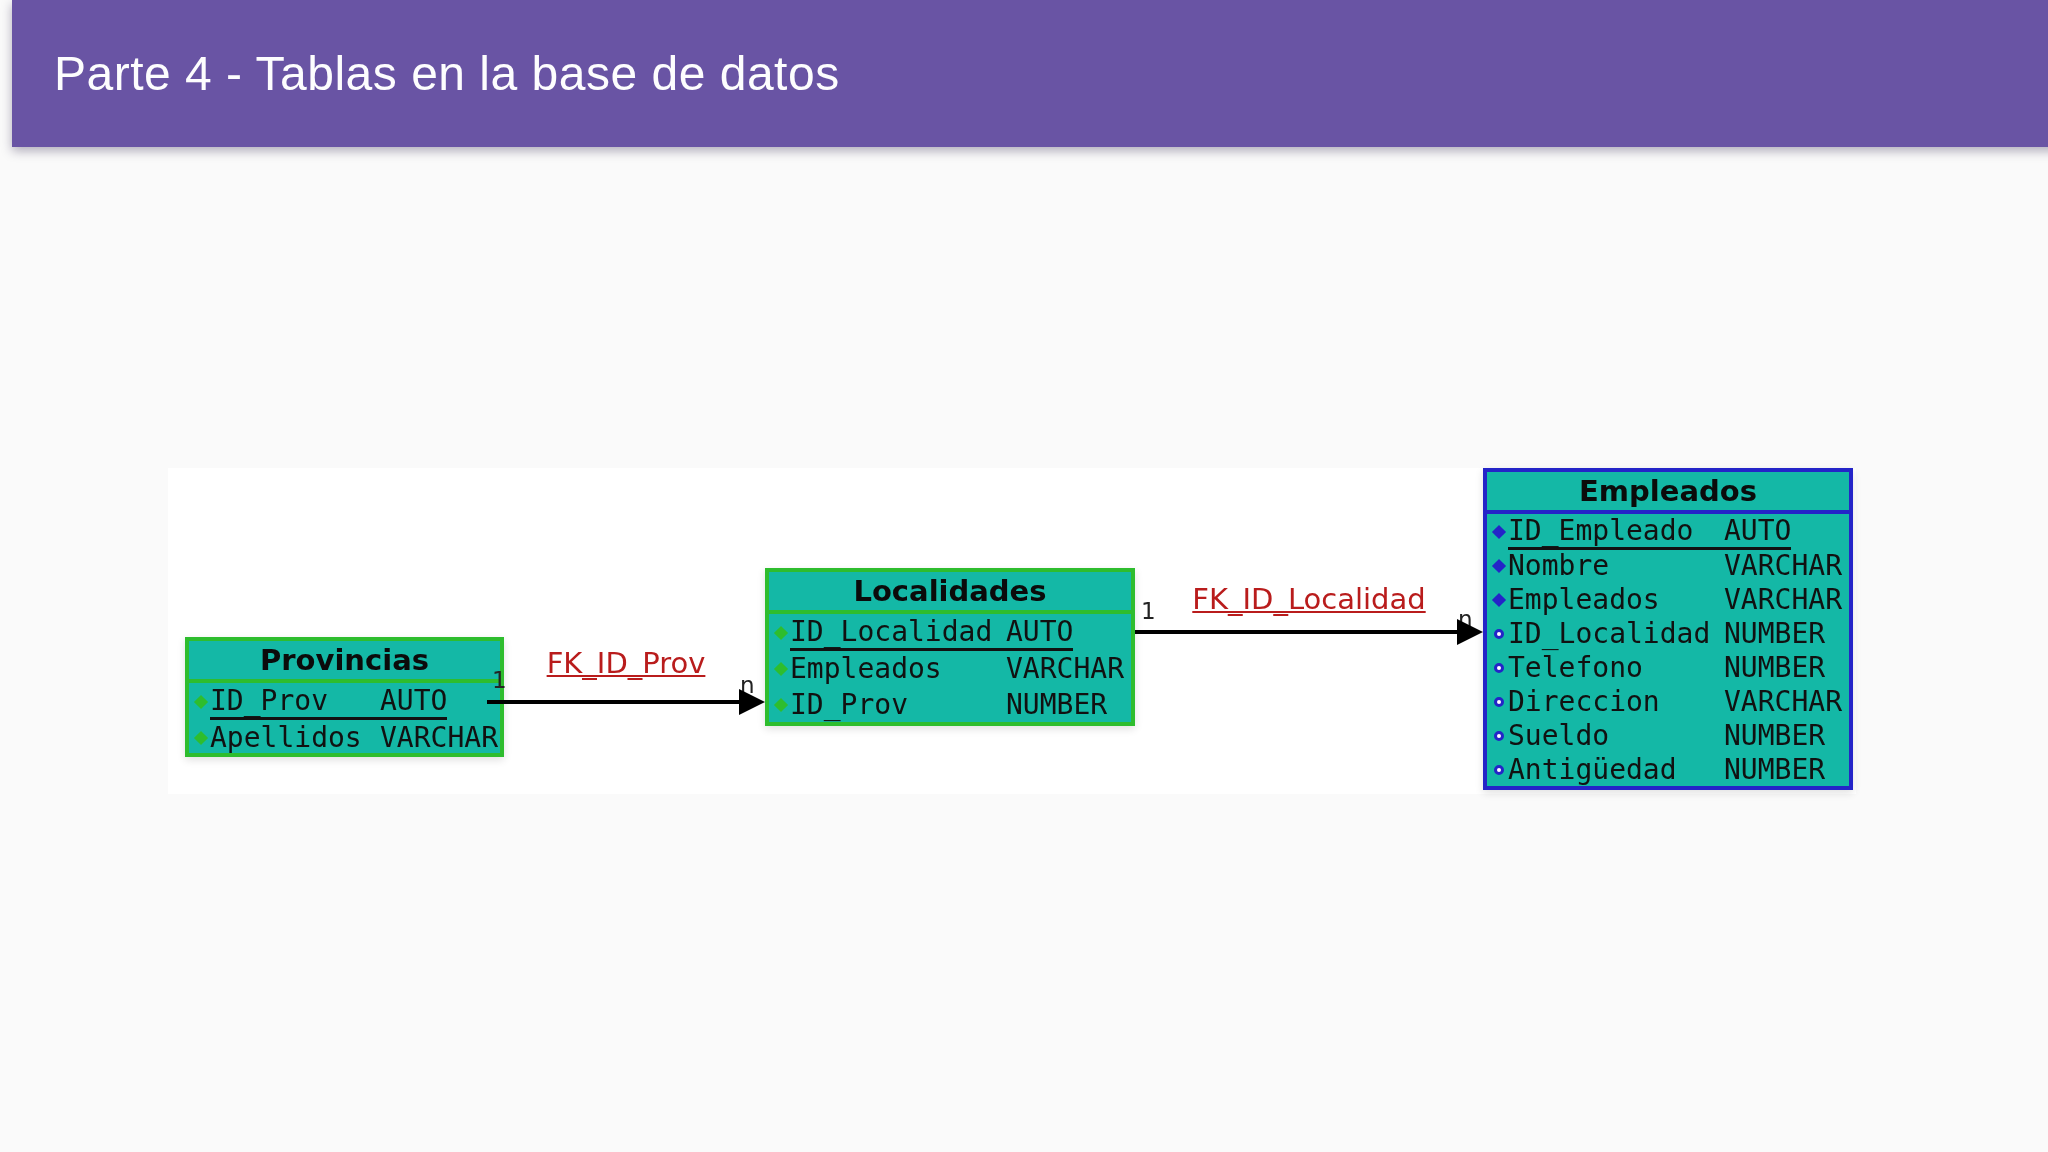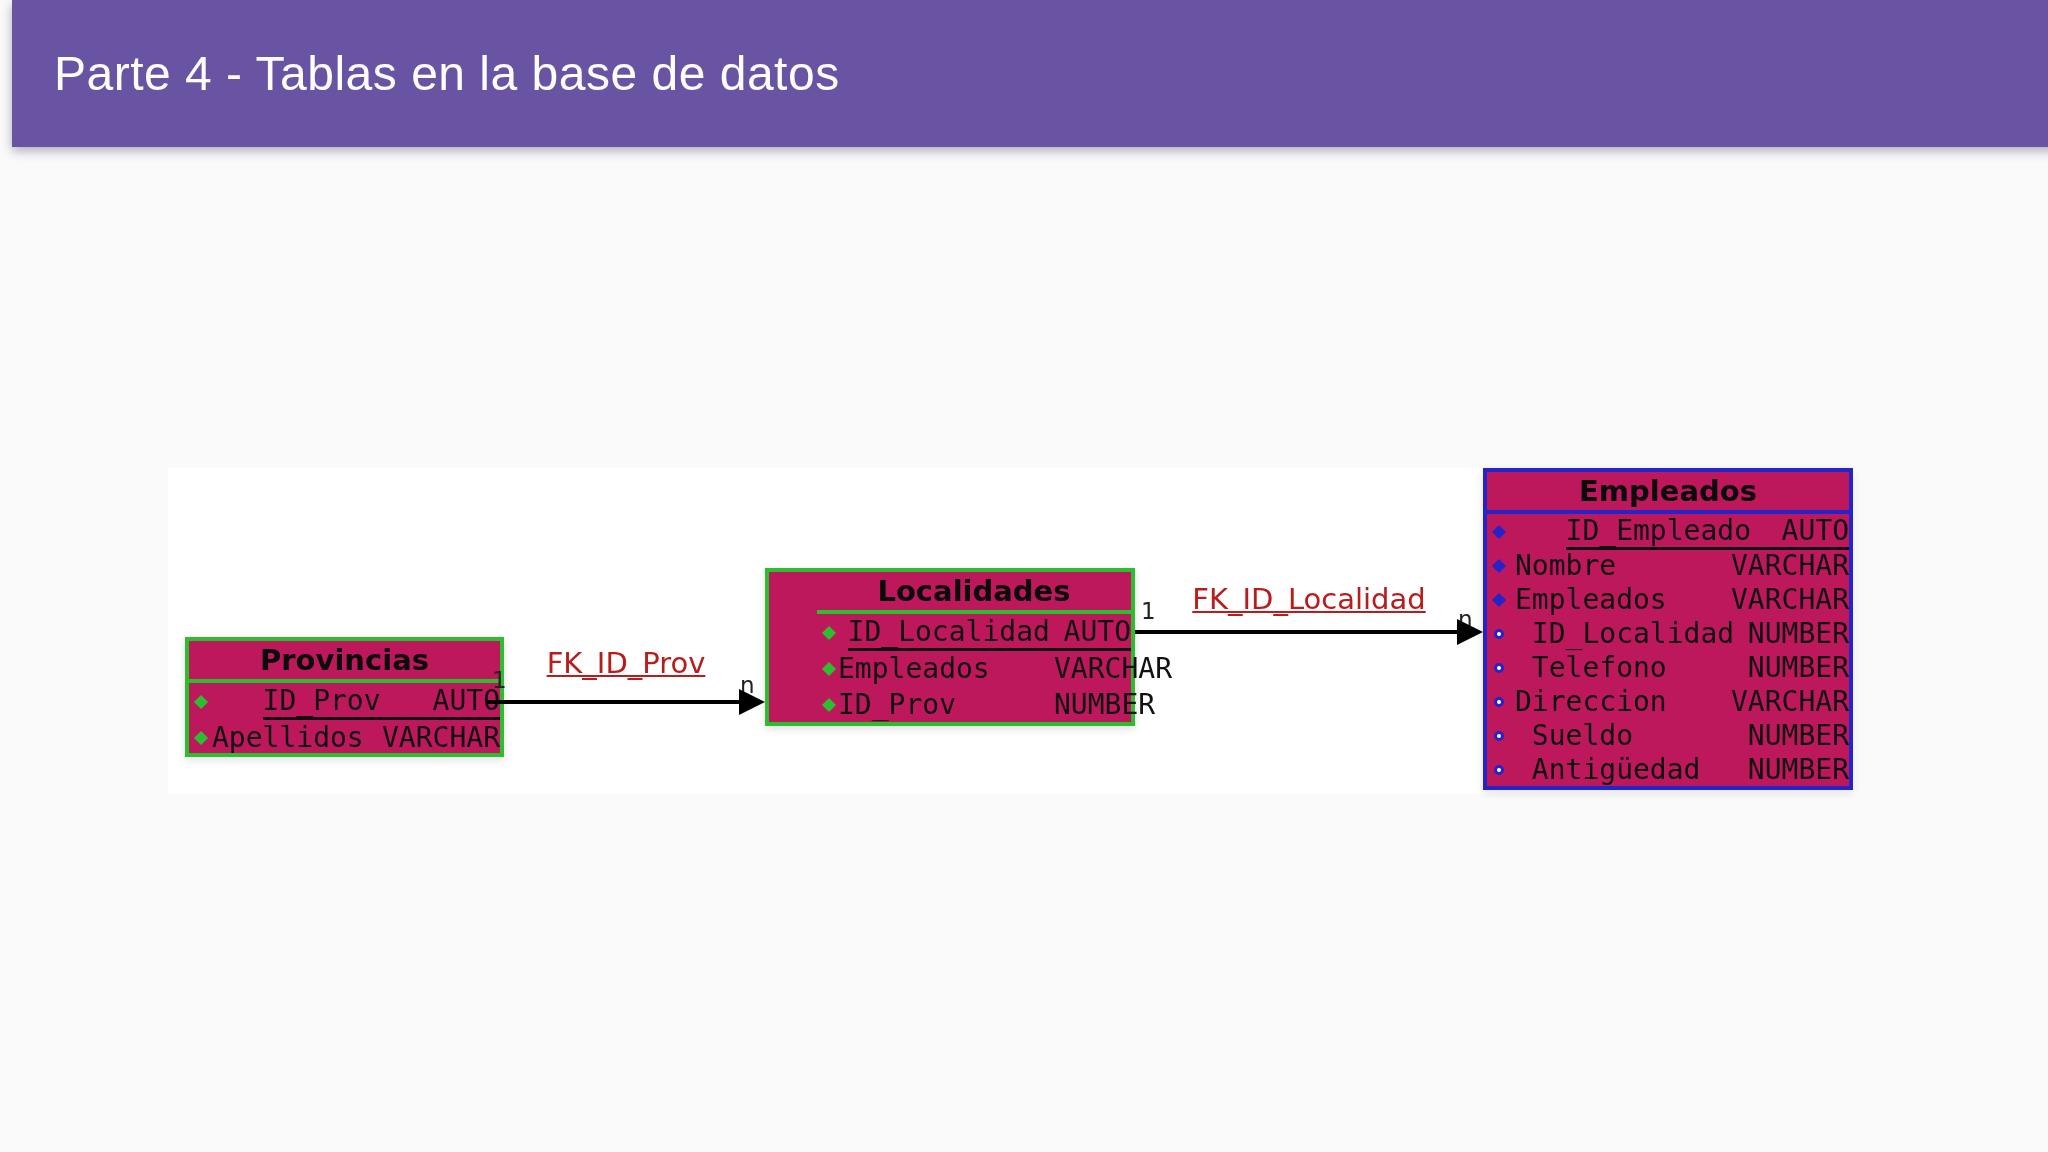--- a/index.html
+++ b/index.html
@@ -18,35 +18,35 @@
     padding-left:42px;font-size:48px;font-weight:400;color:#fdfdfe;
     letter-spacing:0.5px;white-space:nowrap;
   }
   
   .canvas{
     position:absolute;left:168px;top:468px;width:1688px;height:326px;
     background:#ffffff;
   }
   
   .etable{
-    position:absolute;background:#be185d;border:4px solid #000;
+    position:absolute;background:#14b8a6;border:4px solid #000;
     box-sizing:border-box;box-shadow:0 3px 8px rgba(0,0,0,0.12);
   }
   .t-provincias {left:185px; top:637px;width:319px;height:120px;}
   .t-localidades{left:765px; top:568px;width:370px;height:158px;}
   .t-empleados  {left:1483px;top:468px;width:370px;height:322px;}
   .ttitle{
     height:38px;line-height:38px;text-align:center;
     font-family:"DejaVu Sans",sans-serif;font-weight:bold;font-size:29px;color:#0b0b0b;
     white-space:nowrap;
   }
   .tsep{height:4px;width:100%;}
   .tbody{padding-top:1px;}
   .frow{
-    display:flex;align-items:center;padding-left:7px;white-space:nowrap;justify-content:space-between;
+    display:flex;align-items:center;padding-left:7px;white-space:nowrap;
   }
   .t-provincias .frow{height:36px;}
   .t-localidades .frow{height:36px;}
   .t-empleados .frow{height:34px;}
   .bullet{flex:0 0 auto;margin-right:4px;}
   .bullet.diamond{width:10px;height:10px;transform:rotate(45deg);}
   .bullet.circle{
     width:10px;height:10px;border-radius:50%;background:#fff;
     border:3px solid #000;box-sizing:border-box;
   }
@@ -109,21 +109,21 @@
       <div class="frow">
         <span class="bullet diamond" style="background: rgb(46, 189, 46);"></span>
         <span class="ftext">
           <span class="fname">Apellidos</span>
           <span class="ftype">VARCHAR</span>
         </span>
       </div>
     </div>
 </div>
 
-<div class="etable t-localidades" style="border-color: rgb(46, 189, 46); padding-left: 48px;">
+<div class="etable t-localidades" style="border-color: rgb(46, 189, 46);">
   <div class="ttitle">Localidades</div>
   <div class="tsep" style="background: rgb(46, 189, 46);"></div>
   <div class="tbody">
       <div class="frow">
         <span class="bullet diamond" style="background: rgb(46, 189, 46);"></span>
         <span class="ftext pk">
           <span class="fname">ID_Localidad</span>
           <span class="ftype">AUTO</span>
         </span>
       </div>

